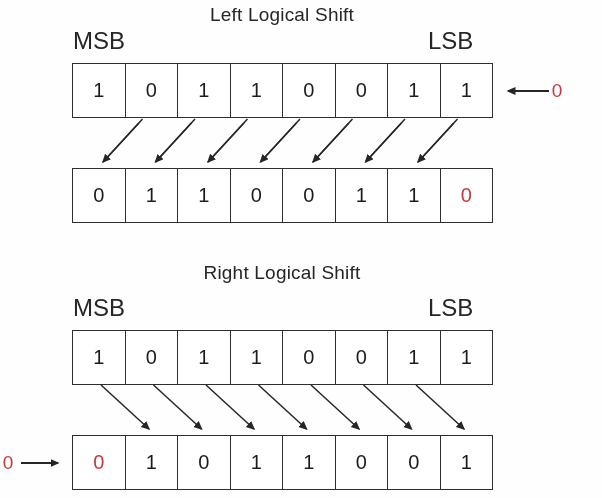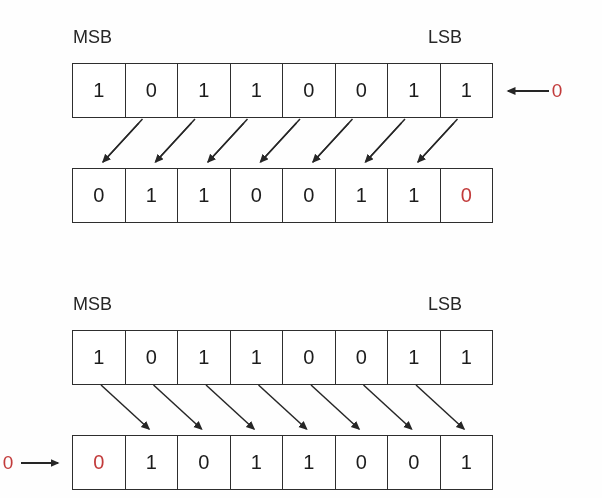--- a/index.html
+++ b/index.html
@@ -16,21 +16,21 @@
     position: absolute;
     left: 72px;
     width: 420px;
     text-align: center;
     font-size: 19px;
     letter-spacing: 0.2px;
     color: #262626;
   }
   .side-label {
     position: absolute;
-    font-size: 18px;
+    font-size: 24px;
     color: #262626;
   }
   .side-label.lsb { width: 64px; text-align: left; }
   .register {
     position: absolute;
     left: 72px;
     width: 421px;
     height: 55px;
     box-sizing: border-box;
     display: flex;
@@ -60,20 +60,21 @@
     left: 0; top: 0;
     width: 602px; height: 498px;
     pointer-events: none;
   }
 </style>
 </head>
 <body>
 
 <div class="canvas">
 
+  <div class="section-title" style="top:4px">Left Logical Shift</div>
 
   <div class="side-label" style="left:73px; top:27px">MSB</div>
   <div class="side-label lsb" style="left:428px; top:27px">LSB</div>
 
   <div class="register" style="top:63px">
     <div class="cell">1</div>
     <div class="cell">0</div>
     <div class="cell">1</div>
     <div class="cell">1</div>
     <div class="cell">0</div>
@@ -88,20 +89,21 @@
     <div class="cell">1</div>
     <div class="cell">0</div>
     <div class="cell">0</div>
     <div class="cell">1</div>
     <div class="cell">1</div>
     <div class="cell red">0</div>
   </div>
 
   <div class="carry-label" style="left:548px; top:80px">0</div>
 
+  <div class="section-title" style="top:262px">Right Logical Shift</div>
 
   <div class="side-label" style="left:73px; top:294px">MSB</div>
   <div class="side-label lsb" style="left:428px; top:294px">LSB</div>
 
   <div class="register" style="top:330px">
     <div class="cell">1</div>
     <div class="cell">0</div>
     <div class="cell">1</div>
     <div class="cell">1</div>
     <div class="cell">0</div>

